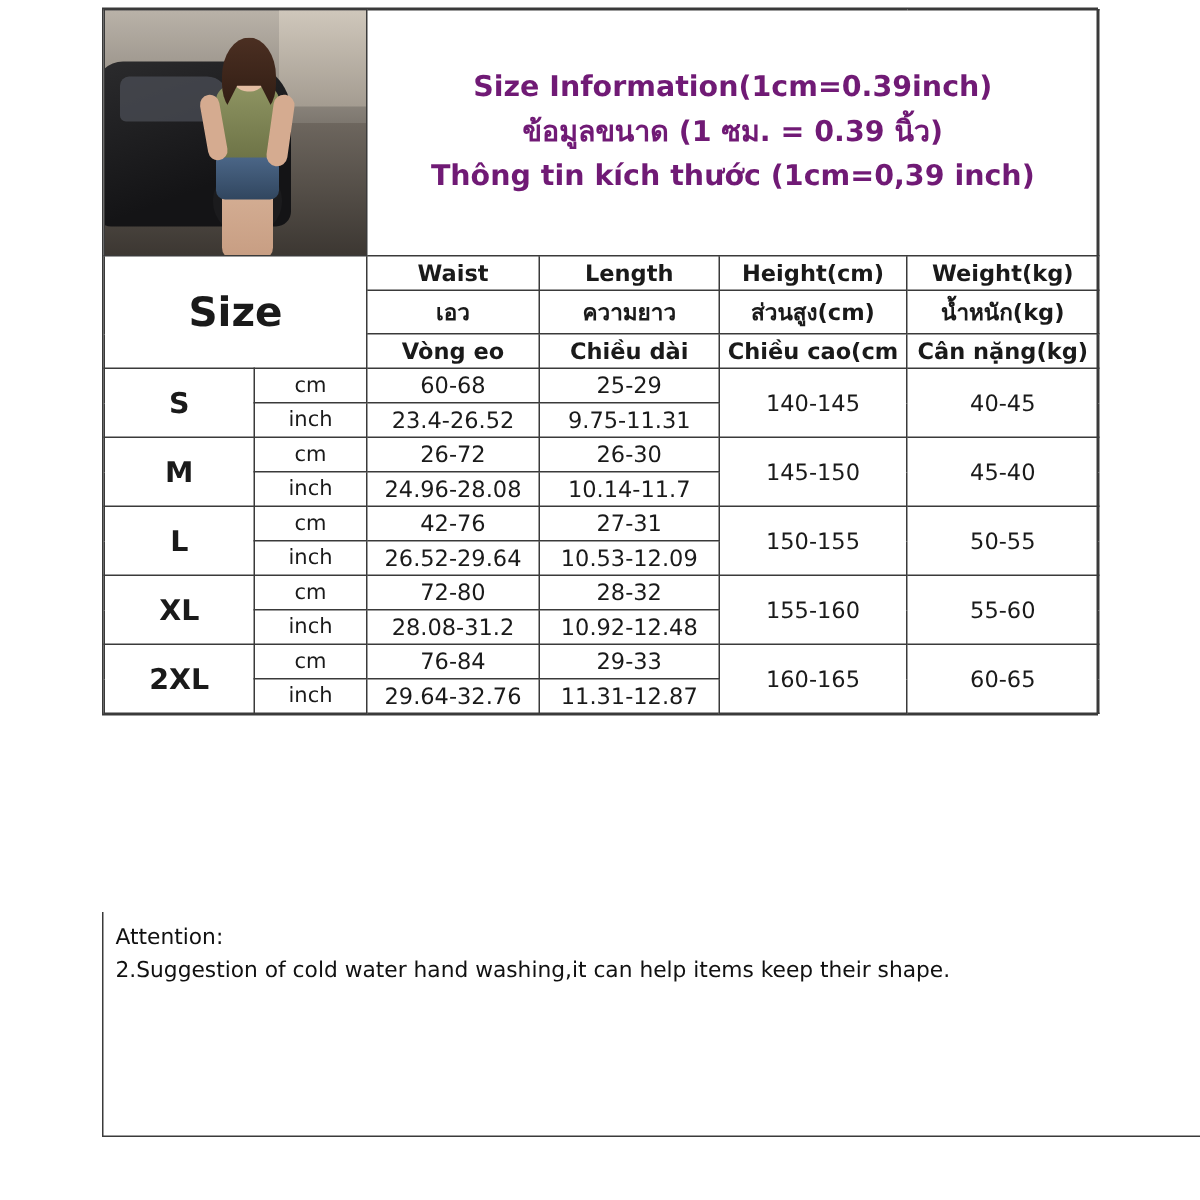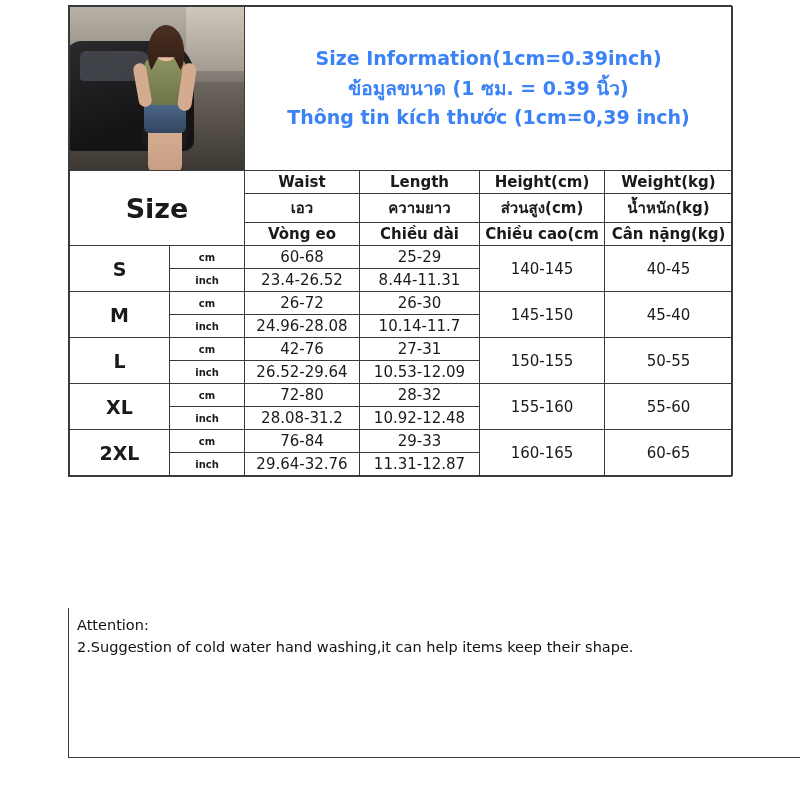--- a/index.html
+++ b/index.html
@@ -171,43 +171,43 @@
   }
   .title-cell {
     padding: 8px 6px;
     vertical-align: middle;
   }
   .title-line {
     font-weight: bold;
     font-size: 19px;
     line-height: 1.55;
     text-align: center;
-    color: #3b82f6;
+    color: #701a75;
   }
   
   .sizebig {
     font-weight: bold;
     font-size: 27px;
   }
   .hdr {
     font-weight: bold;
     font-size: 15px;
   }
   .hdr-sub {
     font-weight: bold;
     font-size: 15px;
     margin-left: 44px;
   }
   .sizelabel {
     font-weight: bold;
     font-size: 19px;
   }
   .unit {
-    font-weight: bold;
-    font-size: 10px;
+    font-weight: normal;
+    font-size: 14px;
     text-align: center;
   }
   .val {
     font-size: 15px;
   }
   .attention {
     position: absolute;
     left: 68px;
     top: 608px;
     width: 776px;
@@ -294,21 +294,21 @@
         <td class="sizelabel" rowspan="2">S</td>
         <td class="unit">cm</td>
         <td class="val">60-68</td>
         <td class="val">25-29</td>
         <td class="val" rowspan="2">140-145</td>
         <td class="val" rowspan="2">40-45</td>
       </tr>
       <tr>
         <td class="unit">inch</td>
         <td class="val">23.4-26.52</td>
-        <td class="val">8.44-11.31</td>
+        <td class="val">9.75-11.31</td>
       </tr>
 
       <tr>
         <td class="sizelabel" rowspan="2">M</td>
         <td class="unit">cm</td>
         <td class="val">26-72</td>
         <td class="val">26-30</td>
         <td class="val" rowspan="2">145-150</td>
         <td class="val" rowspan="2">45-40</td>
       </tr>

